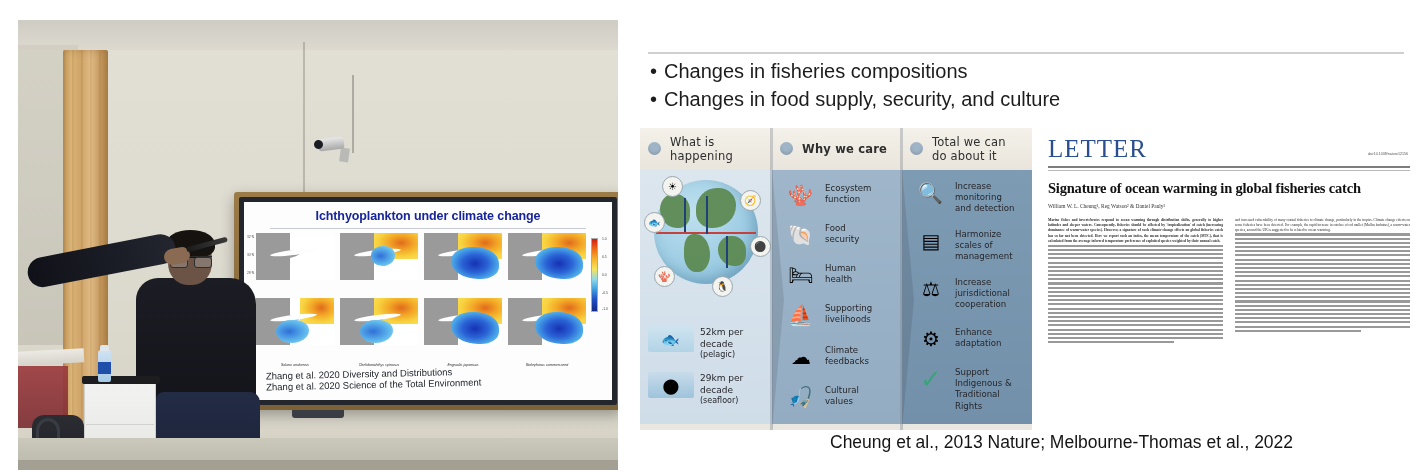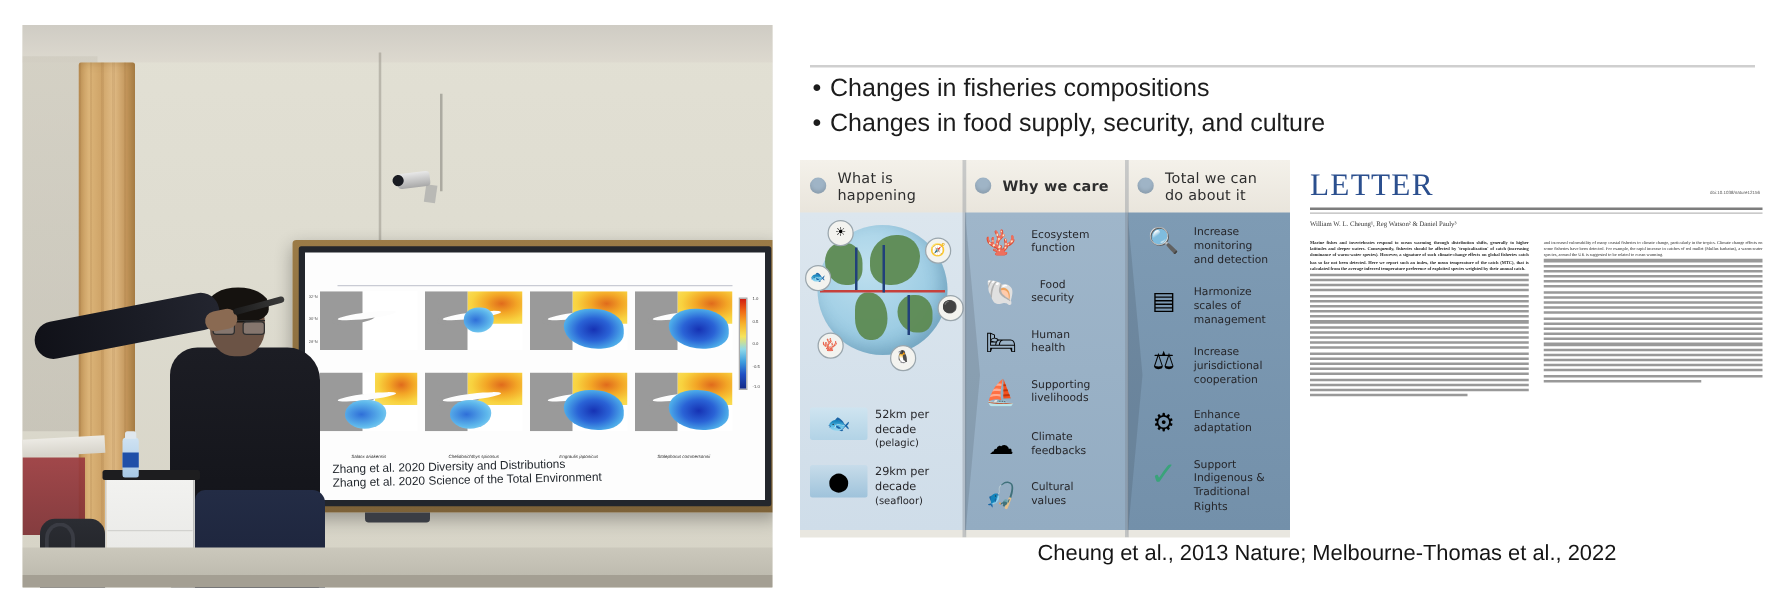--- a/index.html
+++ b/index.html
@@ -485,20 +485,21 @@
   <div class="camera-mount"></div>
   <div class="camera-body"></div>
   <div class="camera-lens"></div>
 
   <div class="table-edge"></div>
   <div class="red-chair"></div>
 
   <div id="tv-frame">
     <div id="tv-bezel">
       <div id="tv-screen">
+        <div class="slide-title">Ichthyoplankton under climate change</div>
         <div class="slide-rule"></div>
 
         <div class="maps-grid">
           <div class="map-cell">
             <div class="map-img">
               <div class="land"></div>
                 <div class="coast"></div>
             </div>
             <div class="axis-lab" style="top:2px;">32°N</div>
             <div class="axis-lab" style="top:20px;">30°N</div>
@@ -672,21 +673,21 @@
       <div class="body-band"></div>
       <div class="arrow-notch"></div>
 
       <div class="ig-item" style="left:12px;top:52px;">
         <div class="glyph">🪸</div>
         <div class="txt" style="white-space:pre-line;">Ecosystem
 function</div>
       </div>
       <div class="ig-item" style="left:12px;top:92px;">
         <div class="glyph">🐚</div>
-        <div class="txt" style="white-space:pre-line;text-align:center;">Food
+        <div class="txt" style="white-space:pre-line;">Food
 security</div>
       </div>
       <div class="ig-item" style="left:12px;top:132px;">
         <div class="glyph">🛏</div>
         <div class="txt" style="white-space:pre-line;">Human
 health</div>
       </div>
       <div class="ig-item" style="left:12px;top:172px;">
         <div class="glyph">⛵</div>
         <div class="txt" style="white-space:pre-line;">Supporting
@@ -746,20 +747,21 @@
 
     <div class="col-sep" style="left:130px;"></div>
     <div class="col-sep" style="left:260px;"></div>
   </div>
 
   <div id="paper">
     <div id="paper-kicker">LETTER</div>
     <div id="paper-doi">doi:10.1038/nature12156</div>
     <div id="paper-rule-a"></div>
     <div id="paper-rule-b"></div>
+    <div id="paper-title">Signature of ocean warming in global fisheries catch</div>
     <div id="paper-authors">William W. L. Cheung¹, Reg Watson² &amp; Daniel Pauly³</div>
     <div id="paper-cols">
       <div class="pcol">
         <b>Marine fishes and invertebrates respond to ocean warming through distribution shifts, generally to higher latitudes and deeper waters. Consequently, fisheries should be affected by 'tropicalization' of catch (increasing dominance of warm-water species). However, a signature of such climate-change effects on global fisheries catch has so far not been detected. Here we report such an index, the mean temperature of the catch (MTC), that is calculated from the average inferred temperature preference of exploited species weighted by their annual catch.</b>
         <div class="plines">
           <div class="pline"></div>
             <div class="pline"></div>
             <div class="pline"></div>
           <div class="pline"></div>
             <div class="pline"></div>

